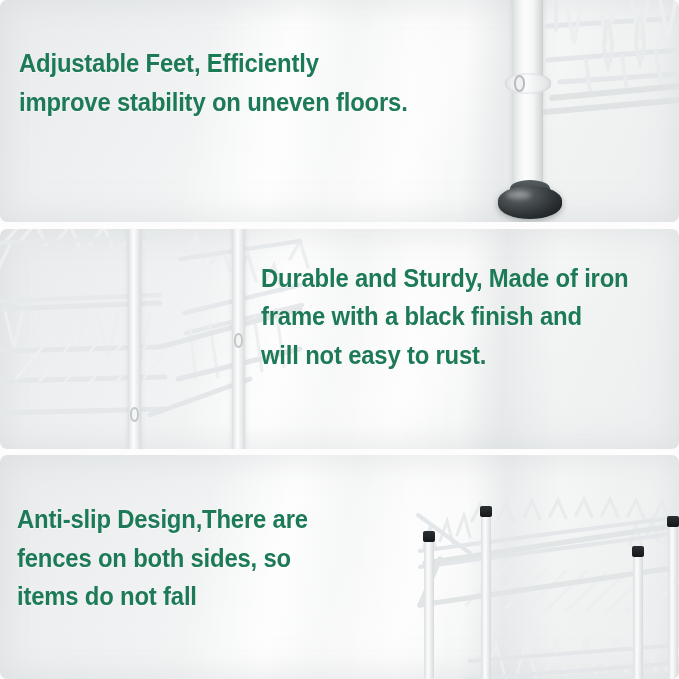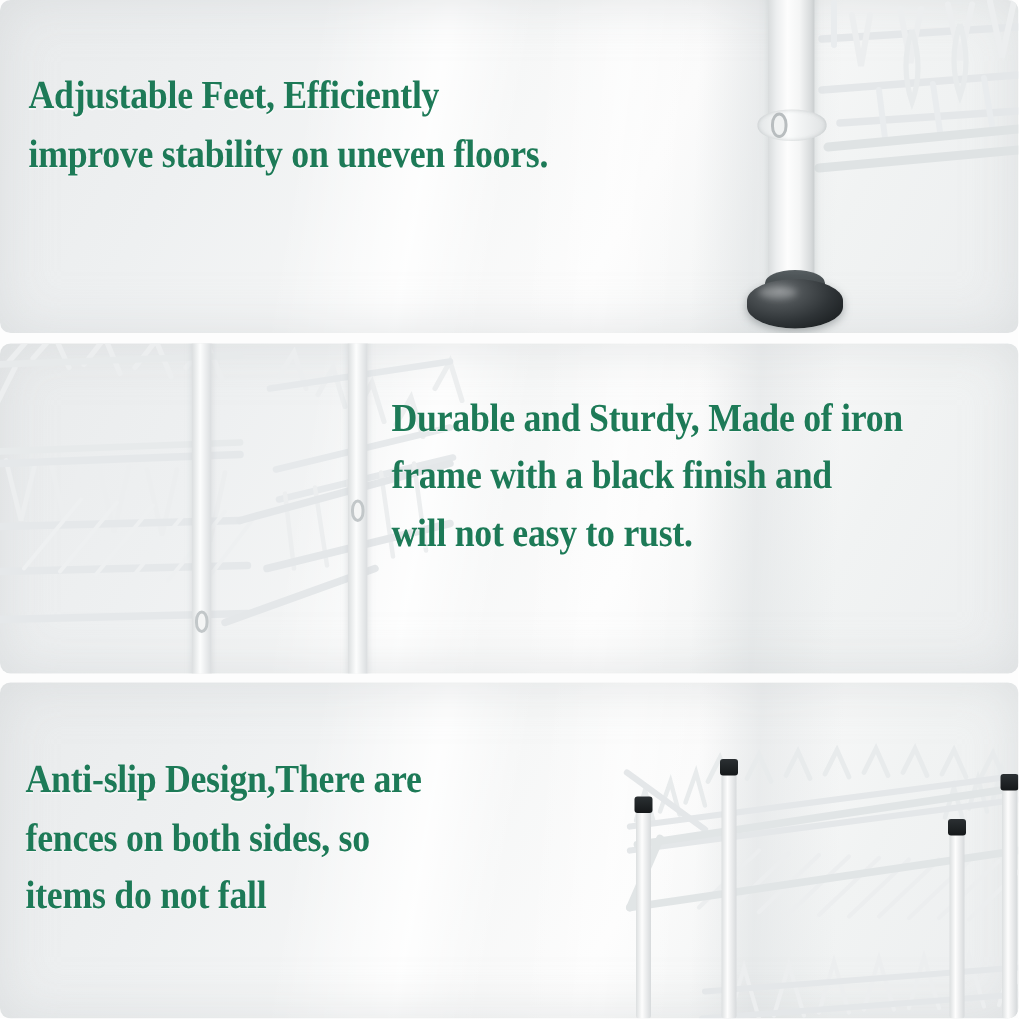--- a/index.html
+++ b/index.html
@@ -13,21 +13,20 @@
   }
 
   #infographic {
     position: relative;
     width: 679px;
     height: 679px;
     background: #fdfdfd;
     display: flex;
     flex-direction: column;
     justify-content: space-between;
-    font-family: Liberation Serif, serif;
   }
 
   
   .panel {
     position: relative;
     width: 679px;
     height: 222px;
     overflow: hidden;
     border-radius: 7px;
     background: linear-gradient(118deg,

